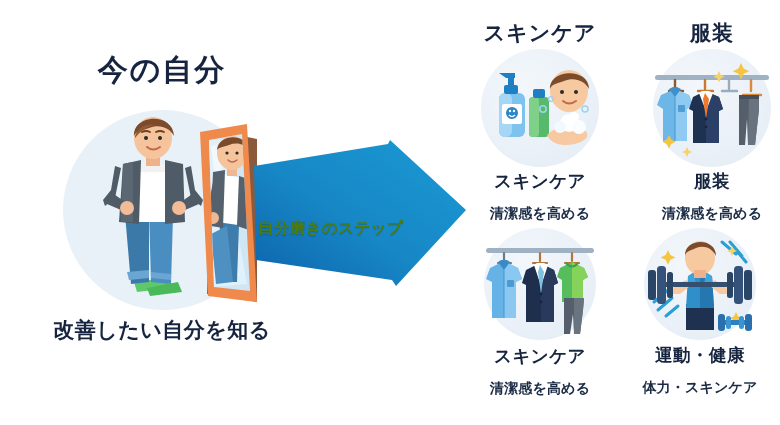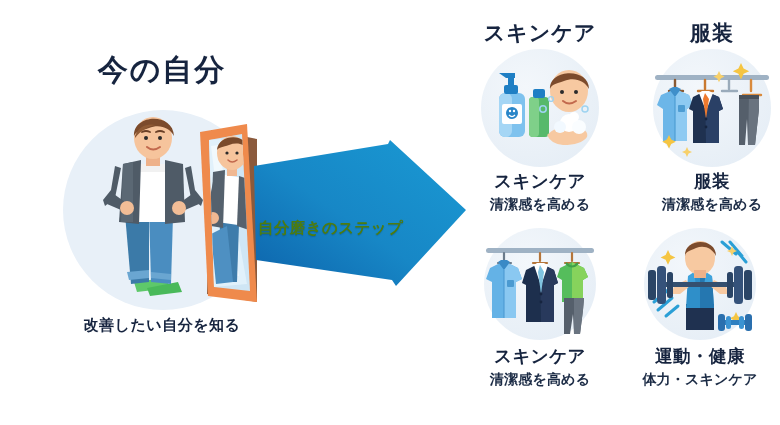--- a/index.html
+++ b/index.html
@@ -13,58 +13,58 @@
 
   
   .left-block{position:absolute;left:0;top:0;width:258px;height:425px;margin-left:33px;}
   .left-title{
     position:absolute;left:0;top:50px;width:258px;text-align:center;
     font-size:30px;font-weight:bold;color:#16243f;letter-spacing:2px;
   }
   .mirror-art{position:absolute;left:28px;top:106px;width:204px;height:208px;}
   .left-caption{
     position:absolute;left:0;top:316px;width:258px;text-align:center;
-    font-size:15px;font-weight:bold;color:#16243f;letter-spacing:0.5px;
+    font-size:21px;font-weight:bold;color:#16243f;letter-spacing:0.5px;
   }
 
   
   .arrow-wrap{position:absolute;left:250px;top:138px;width:220px;height:150px;}
   .arrow-label{
     position:absolute;left:258px;top:194px;width:160px;
     font-size:15.5px;font-weight:bold;color:#4d7c0f;letter-spacing:0.4px;
     text-shadow:0 1px 1px rgba(0,40,80,.25);pointer-events:none;margin-top:24px;
   }
 
   
   .grid{position:absolute;left:460px;top:0;width:320px;height:425px;}
   .cell{position:absolute;width:160px;}
   .cell-a{left:0px;  top:22px;}
   .cell-b{left:172px;top:22px;}
   .cell-c{left:0px;  top:228px;}
-  .cell-d{left:160px;top:228px;}
+  .cell-d{left:160px;top:228px;font-family:Liberation Mono, monospace;}
 
   .cell-heading{
     text-align:center;font-size:21px;font-weight:bold;color:#16243f;
     letter-spacing:1px;line-height:1;margin-bottom:6px;
   }
   .icon-circle{
     position:relative;width:118px;height:118px;margin:0 auto;
     border-radius:50%;
     background:radial-gradient(circle at 38% 32%,#f3f7fb 0%,#e9f0f7 62%,#e3ecf5 100%);
     overflow:visible;
   }
   .icon-circle.small{width:112px;height:112px;}
   .icon-circle svg{position:absolute;left:0;top:0;width:100%;height:100%;overflow:visible;}
   .cell-label{
     text-align:center;font-size:17.5px;font-weight:bold;color:#16243f;
     letter-spacing:0.5px;margin-top:4px;line-height:1.15;
   }
   .cell-sub{
     text-align:center;font-size:14px;font-weight:bold;color:#1b2b45;
-    letter-spacing:0.2px;line-height:1.2;margin-top:5px;
+    letter-spacing:0.2px;line-height:1.2;margin-top:14px;
   }
   .cell-c .cell-label,.cell-d .cell-label{margin-top:6px;}
 </style>
 </head>
 <body>
 
 <div class="stage">
 
   <div class="left-block">
 

